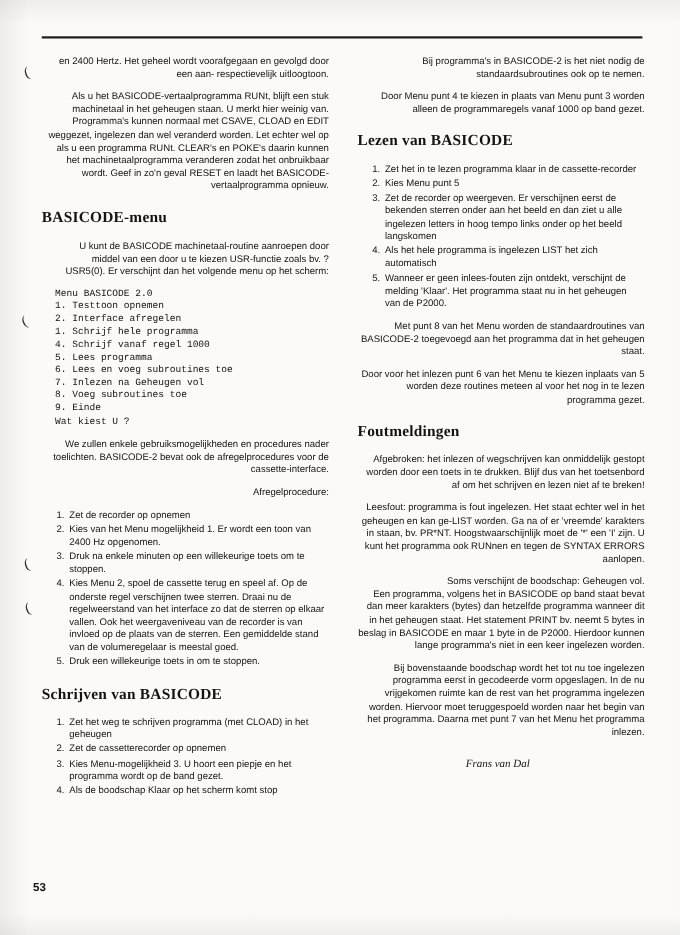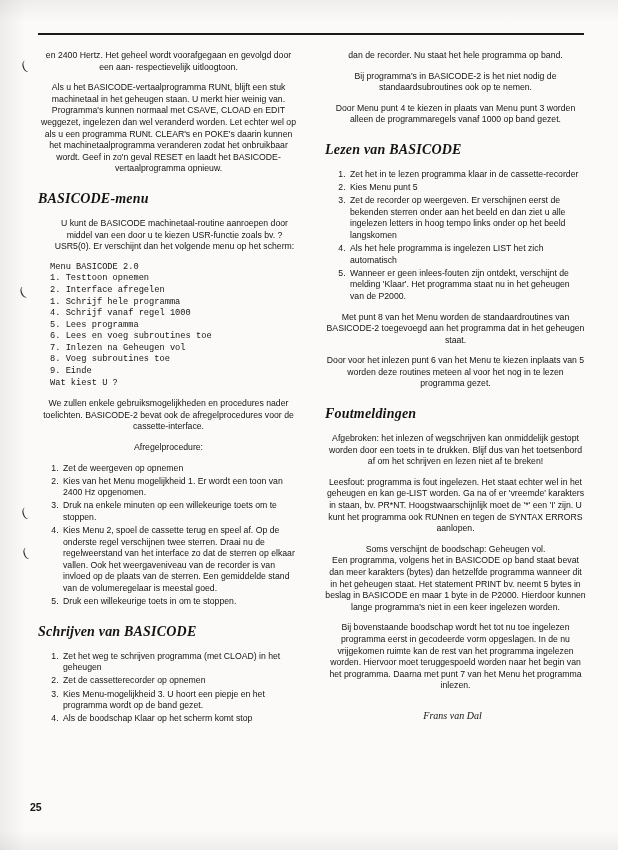--- a/index.html
+++ b/index.html
@@ -50,26 +50,25 @@
     display: flex;
     gap: 26px;
   }
   .col {
     width: 261px;
   }
   p.body {
     margin: 0 0 9px 0;
     font-size: 8.7px;
     line-height: 11.6px;
-    text-align: center;
+    text-align: right;
   }
   p.tight { margin-bottom: 0; }
   h2.section {
     font-family: "Liberation Serif", serif;
-    font-style: italic;
     font-weight: bold;
     font-size: 14px;
     margin: 16px 0 11px 0;
     letter-spacing: 0.2px;
   }
   .indent {
     padding-left: 12px;
   }
   ol.numlist {
     margin: 0 0 9px 0;
@@ -151,39 +150,38 @@
           <div class="mrow">7. Inlezen na Geheugen vol</div>
           <div class="mrow">8. Voeg subroutines toe</div>
           <div class="mrow">9. Einde</div>
           <div class="mrow">Wat kiest U ?</div>
         </div>
 
         <p class="body">We zullen enkele gebruiksmogelijkheden en procedures nader toelichten. BASICODE-2 bevat ook de afregelprocedures voor de cassette-interface.</p>
         <p class="body">Afregelprocedure:</p>
 
         <ol class="numlist spaced">
-          <li>Zet de weergeven op opnemen</li>
+          <li>Zet de recorder op opnemen</li>
           <li>Kies van het Menu mogelijkheid 1. Er wordt een toon van 2400 Hz opgenomen.</li>
           <li>Druk na enkele minuten op een willekeurige toets om te stoppen.</li>
           <li>Kies Menu 2, spoel de cassette terug en speel af. Op de onderste regel verschijnen twee sterren. Draai nu de regelweerstand van het interface zo dat de sterren op elkaar vallen. Ook het weergaveniveau van de recorder is van invloed op de plaats van de sterren. Een gemiddelde stand van de volumeregelaar is meestal goed.</li>
           <li>Druk een willekeurige toets in om te stoppen.</li>
         </ol>
 
         <h2 class="section">Schrijven van BASICODE</h2>
 
         <ol class="numlist spaced">
           <li>Zet het weg te schrijven programma (met CLOAD) in het geheugen</li>
           <li>Zet de cassetterecorder op opnemen</li>
           <li>Kies Menu-mogelijkheid 3. U hoort een piepje en het programma wordt op de band gezet.</li>
           <li>Als de boodschap Klaar op het scherm komt stop</li>
         </ol>
       </div>
 
       <div class="col">
-        <p class="body">dan de recorder. Nu staat het hele programma op band.</p>
         <p class="body">Bij programma's in BASICODE-2 is het niet nodig de standaardsubroutines ook op te nemen.</p>
         <p class="body">Door Menu punt 4 te kiezen in plaats van Menu punt 3 worden alleen de programmaregels vanaf 1000 op band gezet.</p>
 
         <h2 class="section">Lezen van BASICODE</h2>
 
         <ol class="numlist spaced">
           <li>Zet het in te lezen programma klaar in de cassette-recorder</li>
           <li>Kies Menu punt 5</li>
           <li>Zet de recorder op weergeven. Er verschijnen eerst de bekenden sterren onder aan het beeld en dan ziet u alle ingelezen letters in hoog tempo links onder op het beeld langskomen</li>
           <li>Als het hele programma is ingelezen LIST het zich automatisch</li>
@@ -200,14 +198,14 @@
         <p class="body tight">Soms verschijnt de boodschap: Geheugen vol.</p>
         <p class="body">Een programma, volgens het in BASICODE op band staat bevat dan meer karakters (bytes) dan hetzelfde programma wanneer dit in het geheugen staat. Het statement PRINT bv. neemt 5 bytes in beslag in BASICODE en maar 1 byte in de P2000. Hierdoor kunnen lange programma's niet in een keer ingelezen worden.</p>
         <p class="body">Bij bovenstaande boodschap wordt het tot nu toe ingelezen programma eerst in gecodeerde vorm opgeslagen. In de nu vrijgekomen ruimte kan de rest van het programma ingelezen worden. Hiervoor moet teruggespoeld worden naar het begin van het programma. Daarna met punt 7 van het Menu het programma inlezen.</p>
 
         <div class="signature">Frans van Dal</div>
       </div>
 
     </div>
   </div>
 
-  <div class="pagenum">25</div>
+  <div class="pagenum">53</div>
 </div>
 
 </body></html>

